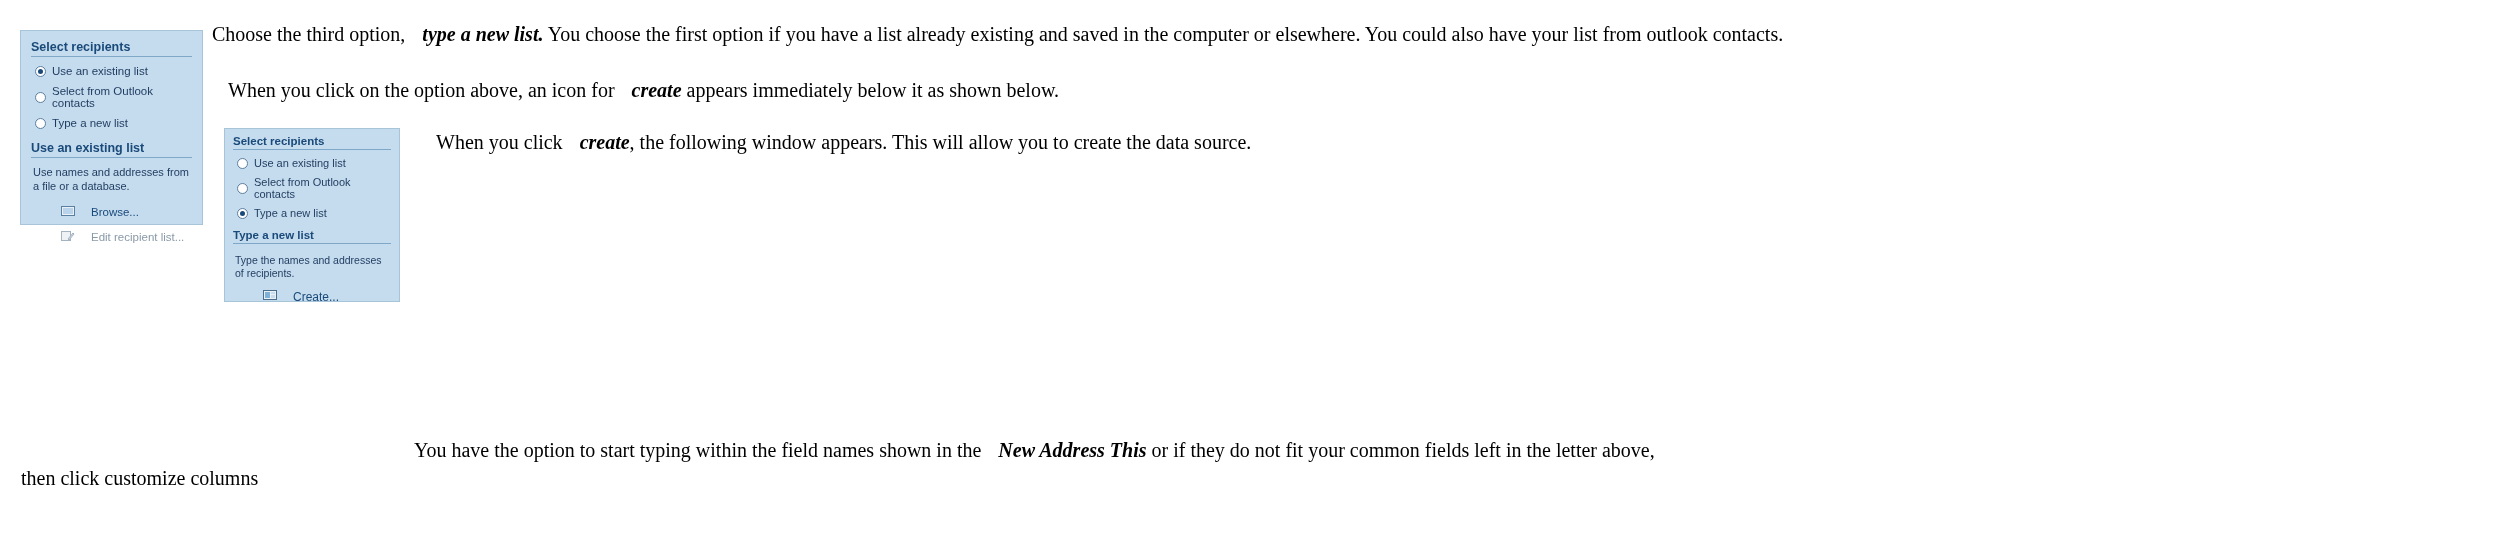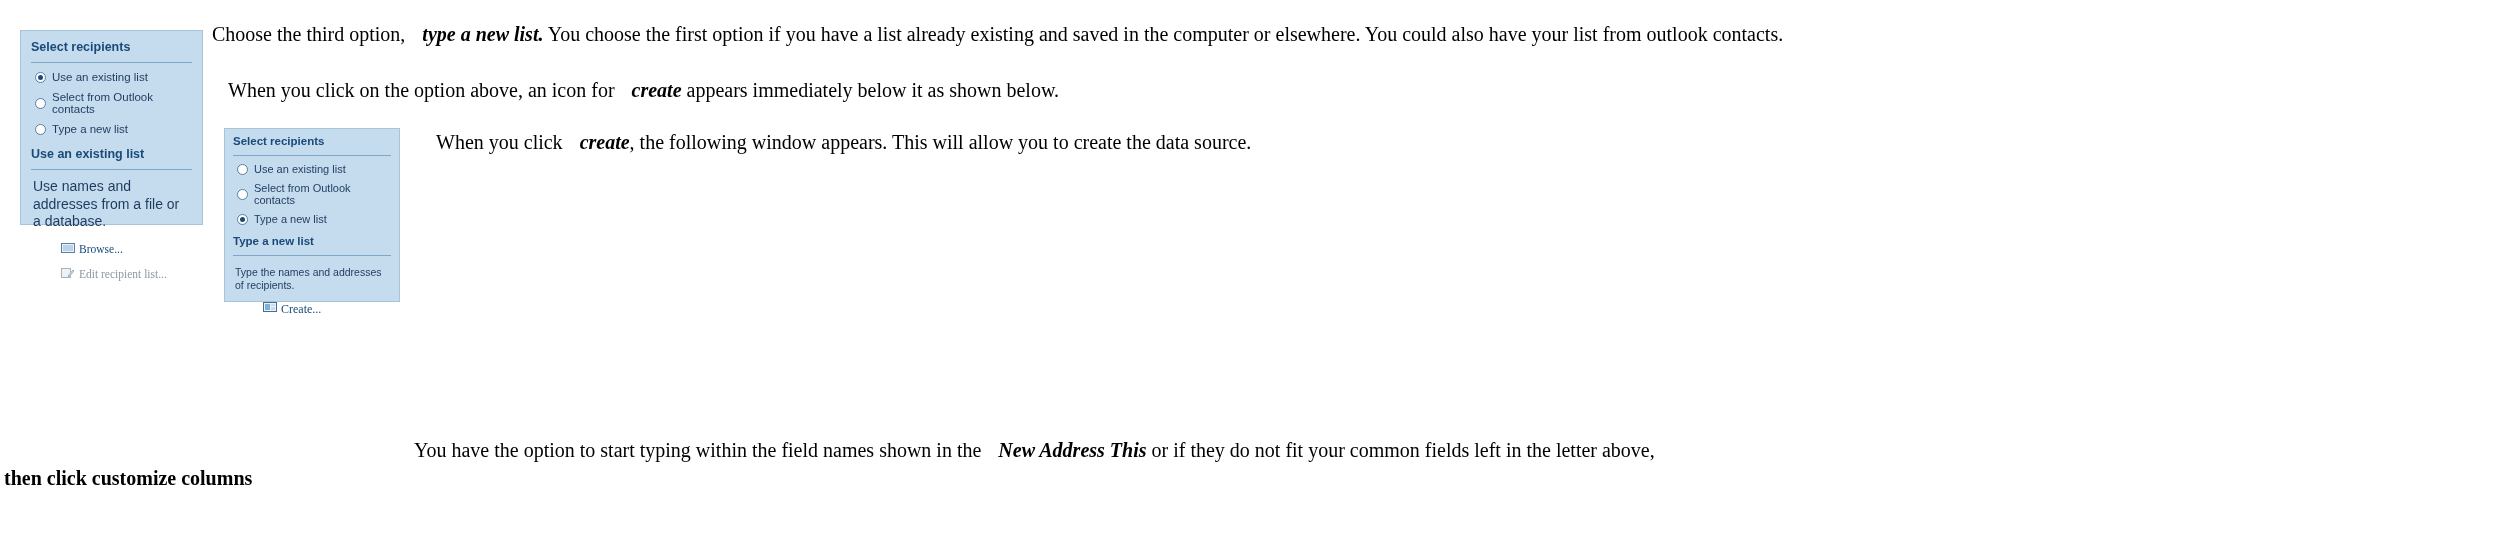--- a/index.html
+++ b/index.html
@@ -22,21 +22,21 @@
     background: #c5dcee;
     border: 1px solid #a8c4d8;
     box-sizing: border-box;
     font-family: "Liberation Sans", sans-serif;
     color: #1f3a5f;
   }
   .pane .section-title {
     font-weight: bold;
     color: #1a4a7a;
     border-bottom: 1px solid #7fa8c8;
-    padding-bottom: 8px;
+    padding-bottom: 2px;
   }
   .pane .radio-row {
     display: flex;
     align-items: center;
     gap: 6px;
   }
   .radio {
     width: 11px;
     height: 11px;
     border-radius: 50%;
@@ -56,22 +56,21 @@
     border-radius: 50%;
     background: #1a4a7a;
   }
   .pane .helptext {
     color: #1f3a5f;
     line-height: 1.25;
   }
   .pane .action-row {
     display: flex;
     align-items: center;
-    gap: 4px;
-    font-family: Liberation Serif, serif;
+    gap: 16px;
   }
   .pane .action-row .link {
     color: #1a4a7a;
     text-decoration: none;
   }
   .pane .action-row.disabled .link {
     color: #8a99a8;
   }
   .mini-icon {
     flex: 0 0 auto;
@@ -82,21 +81,21 @@
   #pane-existing {
     left: 20px;
     top: 30px;
     width: 183px;
     height: 195px;
     font-size: 11.5px;
   }
   #pane-existing .section-title { margin: 9px 10px 0 10px; font-size: 12.5px; }
   #pane-existing .radio-row { margin: 8px 10px 0 14px; }
   #pane-existing #sec2 { margin-top: 12px; }
-  #pane-existing .helptext { margin: 8px 12px 0 12px; font-size: 14px; }
+  #pane-existing .helptext { margin: 8px 12px 0 12px; font-size: 11px; }
   #pane-existing .action-row { margin: 11px 10px 0 40px; font-size: 11.5px; }
 
   
   #pane-newlist {
     left: 224px;
     top: 128px;
     width: 176px;
     height: 174px;
     font-size: 11px;
   }
@@ -113,21 +112,21 @@
     font-size: 20px;
     line-height: 1.28;
     color: #000000;
   }
   .bi { font-weight: bold; font-style: italic; margin-left: 12px; }
 
   #para1 { left: 212px; top: 22px; width: 2280px; }
   #para2 { left: 228px; top: 78px; width: 2100px; }
   #para3 { left: 436px; top: 130px; width: 1900px; }
   #para4 { left: 414px; top: 438px; width: 2085px; }
-  #para5 { left: 4px;  top: 466px; width: 900px; font-weight: bold; }
+  #para5 { left: 21px;  top: 466px; width: 900px; }
 </style>
 </head>
 <body>
 
 <div class="pane" id="pane-existing">
   <div class="section-title">Select recipients</div>
 
   <div class="radio-row">
     <span class="radio checked"></span>
     <span>Use an existing list</span>

